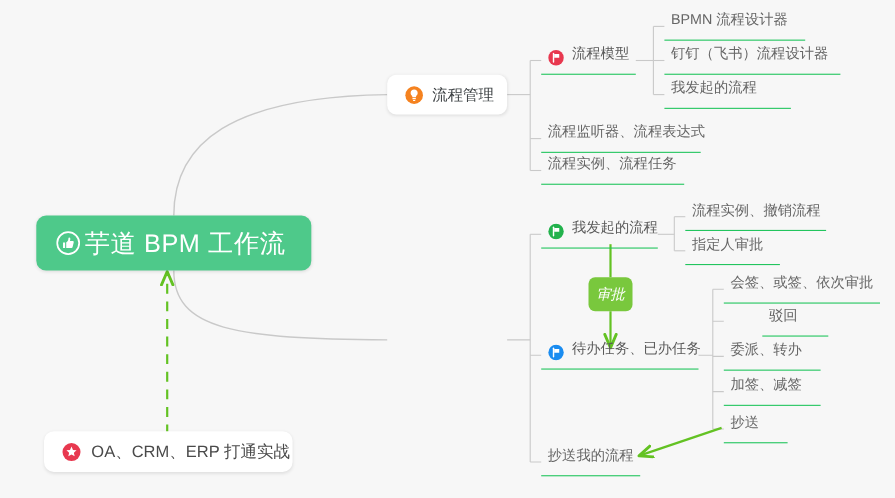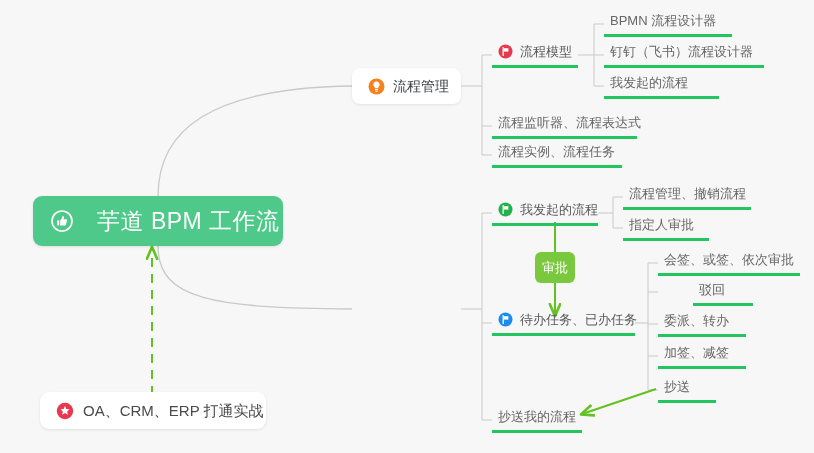--- a/index.html
+++ b/index.html
@@ -22,21 +22,21 @@
     left: 0; top: 0;
     width: 814px; height: 453px;
     pointer-events: none;
   }
 
   
   .root-node {
     position: absolute;
     display: flex;
     align-items: center;
-    gap: 24px;
+    gap: 4px;
     background: #4ec98a;
     border-radius: 9px;
     padding: 0 18px;
     box-shadow: 0 1px 3px rgba(0,0,0,0.10);
   }
   .root-label {
     color: #ffffff;
     font-size: 23px;
     letter-spacing: 0.5px;
     white-space: nowrap;
@@ -58,24 +58,23 @@
     color: #3c4043;
     font-size: 14px;
     white-space: nowrap;
     line-height: 1;
   }
 
   
   .leaf-node {
     position: absolute;
     display: flex;
-    align-items: center;
     gap: 7px;
     padding: 0 6px 4px 6px;
-    border-bottom: 3px solid #22c55e;
+    border-bottom: 1px solid #22c55e;
     white-space: nowrap;
   }
   .leaf-label {
     color: #5a5a5a;
     font-size: 13px;
     line-height: 1;
   }
   .leaf-node.plain .leaf-label { color: #666666; }
 
   
@@ -101,20 +100,21 @@
   .callout {
     position: absolute;
     display: flex;
     align-items: center;
     justify-content: center;
     background: #79c83d;
     border-radius: 6px;
     color: #ffffff;
     font-size: 13px;
     white-space: nowrap;
+    font-style: italic;
   }
 
   
   .ic { display: inline-flex; align-items: center; justify-content: center; flex: 0 0 auto; }
   .ic svg { display: block; }
 </style>
 </head>
 <body>
 
 <div id="canvas">
@@ -238,21 +238,21 @@
       <svg width="15" height="15" viewBox="0 0 15 15">
         <circle cx="7.5" cy="7.5" r="7" fill="#22b24c"></circle>
         <path d="M5.2 3.6 L5.2 11.4" stroke="#ffffff" stroke-width="1.3" stroke-linecap="round"></path>
         <path d="M5.8 4.2 L10.4 4.2 L10.4 7.6 L5.8 7.6 Z" fill="#ffffff"></path>
       </svg>
     </span>
     <span class="leaf-label">我发起的流程</span>
   </div>
 
   <div class="leaf-node plain" style="left:623px; top:184px; width:128px; height:26px;">
-    <span class="leaf-label">流程管理、撤销流程</span>
+    <span class="leaf-label">流程实例、撤销流程</span>
   </div>
 
   <div class="leaf-node plain" style="left:623px; top:215px; width:86px; height:26px;">
     <span class="leaf-label">指定人审批</span>
   </div>
 
   <div class="leaf-node" style="left:492px; top:310px; width:143px; height:26px;">
     <span class="ic">
       <svg width="15" height="15" viewBox="0 0 15 15">
         <circle cx="7.5" cy="7.5" r="7" fill="#1a8cf0"></circle>

